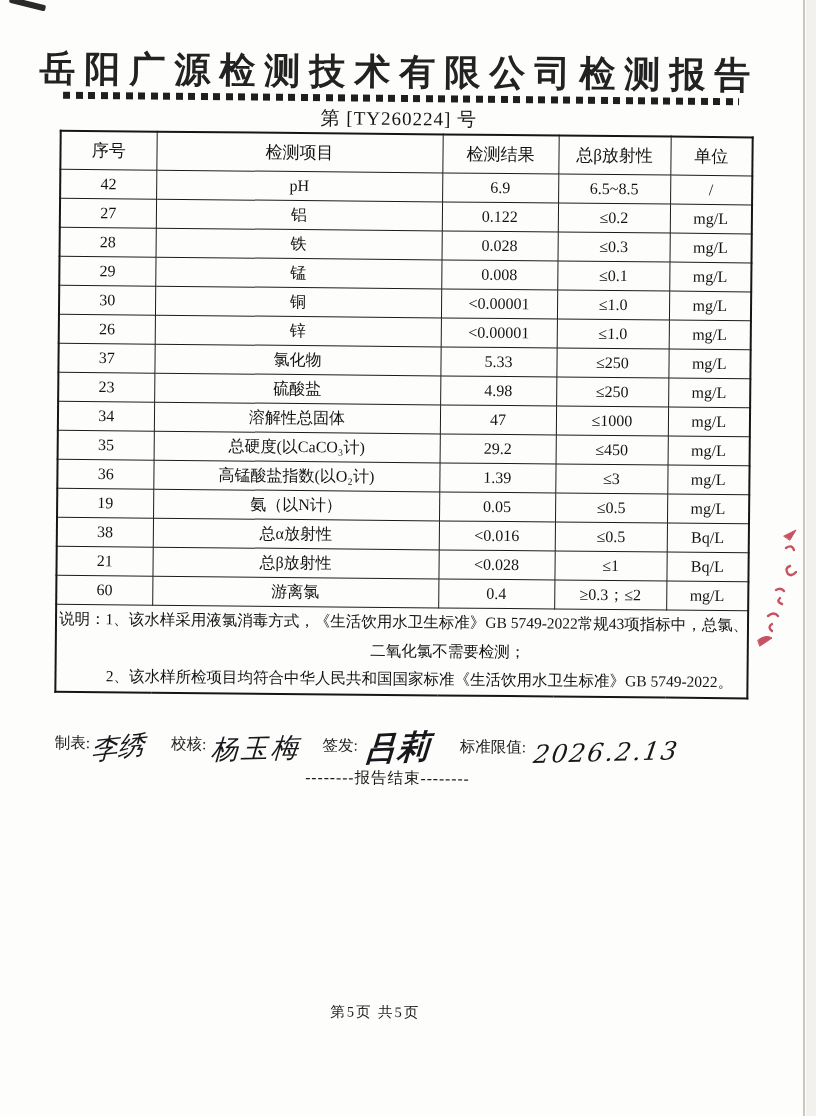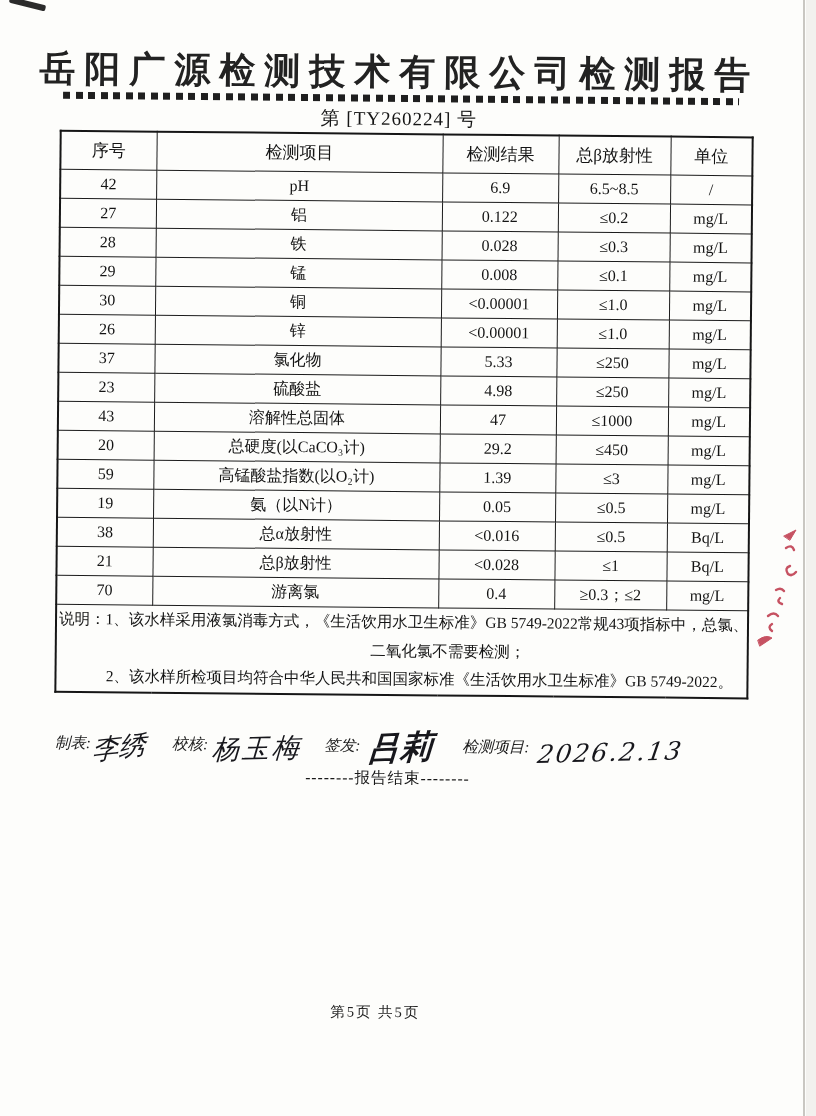--- a/index.html
+++ b/index.html
@@ -51,21 +51,21 @@
   .note-line3{margin-left:36px;}
   .col-no{width:96px;}
   .col-item{width:286px;}
   .col-result{width:116px;}
   .col-limit{width:112px;}
   .col-unit{width:82px;}
   .signoff{
     position:absolute;top:726px;left:62px;width:690px;height:56px;
     font-size:15.5px;white-space:nowrap;
   }
-  .signoff .lbl{vertical-align:top;display:inline-block;padding-top:10px;font-style:italic;}
+  .signoff .lbl{vertical-align:top;display:inline-block;padding-top:10px;}
   .hand{
     font-family:"DejaVu Serif","Liberation Serif",serif;
     font-style:italic;color:#17171c;display:inline-block;
   }
   .sig-prepared{font-size:27px;transform:rotate(-7deg) skewX(-8deg);margin:0 26px 0 1px;}
   .sig-reviewed{font-size:27px;transform:rotate(-2deg) skewX(-4deg);letter-spacing:3px;margin:0 22px 0 4px;}
   .sig-issued{font-size:33px;font-weight:bold;transform:rotate(-3deg) skewX(-6deg);margin:0 30px 0 6px;}
   .sig-date{font-size:25px;transform:rotate(-2deg) skewX(-10deg);letter-spacing:2px;margin-left:8px;}
   .end-marker{
     position:absolute;top:768px;left:0;width:790px;text-align:center;
@@ -153,35 +153,35 @@
           <td>mg/L</td>
         </tr>
         <tr class="data-row">
           <td>23</td>
           <td>硫酸盐</td>
           <td>4.98</td>
           <td>≤250</td>
           <td>mg/L</td>
         </tr>
         <tr class="data-row">
-          <td>43</td>
+          <td>34</td>
           <td>溶解性总固体</td>
           <td>47</td>
           <td>≤1000</td>
           <td>mg/L</td>
         </tr>
         <tr class="data-row">
-          <td>20</td>
+          <td>35</td>
           <td>总硬度(以CaCO₃计)</td>
           <td>29.2</td>
           <td>≤450</td>
           <td>mg/L</td>
         </tr>
         <tr class="data-row">
-          <td>59</td>
+          <td>36</td>
           <td>高锰酸盐指数(以O₂计)</td>
           <td>1.39</td>
           <td>≤3</td>
           <td>mg/L</td>
         </tr>
         <tr class="data-row">
           <td>19</td>
           <td>氨（以N计）</td>
           <td>0.05</td>
           <td>≤0.5</td>
@@ -195,38 +195,38 @@
           <td>Bq/L</td>
         </tr>
         <tr class="data-row">
           <td>21</td>
           <td>总β放射性</td>
           <td>&lt;0.028</td>
           <td>≤1</td>
           <td>Bq/L</td>
         </tr>
         <tr class="data-row">
-          <td>70</td>
+          <td>60</td>
           <td>游离氯</td>
           <td>0.4</td>
           <td>≥0.3；≤2</td>
           <td>mg/L</td>
         </tr>
         <tr>
         <td class="notes-cell" colspan="5">
           <div class="note-line1">说明：1、该水样采用液氯消毒方式，《生活饮用水卫生标准》GB 5749-2022常规43项指标中，总氯、臭氧、</div>
           <div class="note-line2">二氧化氯不需要检测；</div>
           <div class="note-line3">2、该水样所检项目均符合中华人民共和国国家标准《生活饮用水卫生标准》GB 5749-2022。</div>
         </td>
       </tr>
     </tbody>
   </table>
 
   <div class="signoff">
-    <span class="lbl">制表:</span><span class="hand sig-prepared">李绣</span><span class="lbl">校核:</span><span class="hand sig-reviewed">杨玉梅</span><span class="lbl">签发:</span><span class="hand sig-issued">吕莉</span><span class="lbl">检测项目:</span><span class="hand sig-date">2026.2.13</span>
+    <span class="lbl">制表:</span><span class="hand sig-prepared">李绣</span><span class="lbl">校核:</span><span class="hand sig-reviewed">杨玉梅</span><span class="lbl">签发:</span><span class="hand sig-issued">吕莉</span><span class="lbl">标准限值:</span><span class="hand sig-date">2026.2.13</span>
   </div>
 
   <div class="end-marker">--------报告结束--------</div>
 
   <div class="page-footer">第5页  共5页</div>
 </div>
 
 <div class="scan-edge-strip"></div>
 <div class="scan-edge-line"></div>
 <div class="corner-artifact"></div>

